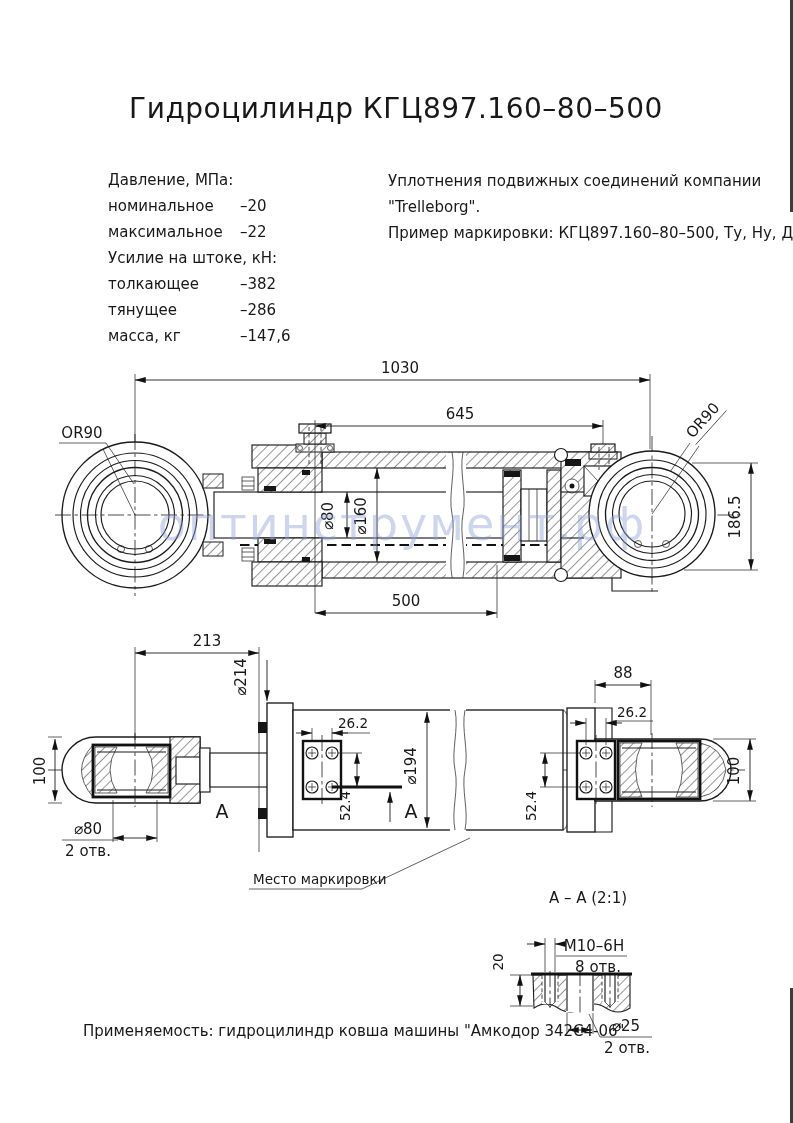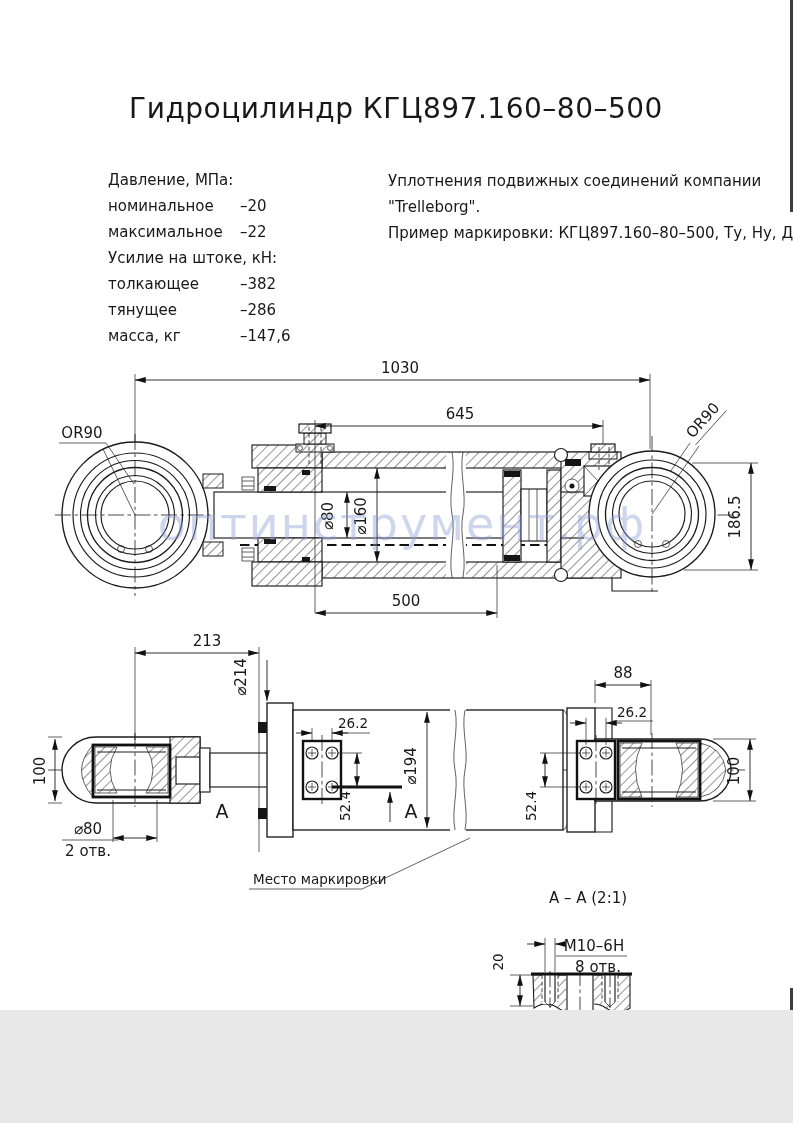--- a/index.html
+++ b/index.html
@@ -1,16 +1,16 @@
 <!DOCTYPE html>
 <html><head>
 <meta charset="utf-8">
 <style>
   html,body{margin:0;padding:0;background:#e8e8e8;}
-  .page{width:793px;height:1010px;background:#ffffff;position:relative;margin:0 auto;overflow:hidden;}
+  .page{width:793px;height:1123px;background:#ffffff;position:relative;margin:0 auto;overflow:hidden;}
   svg{display:block;}
   svg text{font-family:"DejaVu Sans","Liberation Sans",sans-serif;fill:#181818;}
   .t29{font-size:28px;letter-spacing:.5px;}
   .t15{font-size:15px;}
   .t14{font-size:13.5px;}
   .t19{font-size:19px;}
   .wm{font-size:46px;letter-spacing:2px;fill:#8d9fd6;opacity:.42;}
   .ln{stroke:#1c1c1c;stroke-width:1.15;fill:none;}
   .ln2{stroke:#1c1c1c;stroke-width:1.35;fill:none;}
   .thin{stroke:#1c1c1c;stroke-width:0.7;fill:none;}

